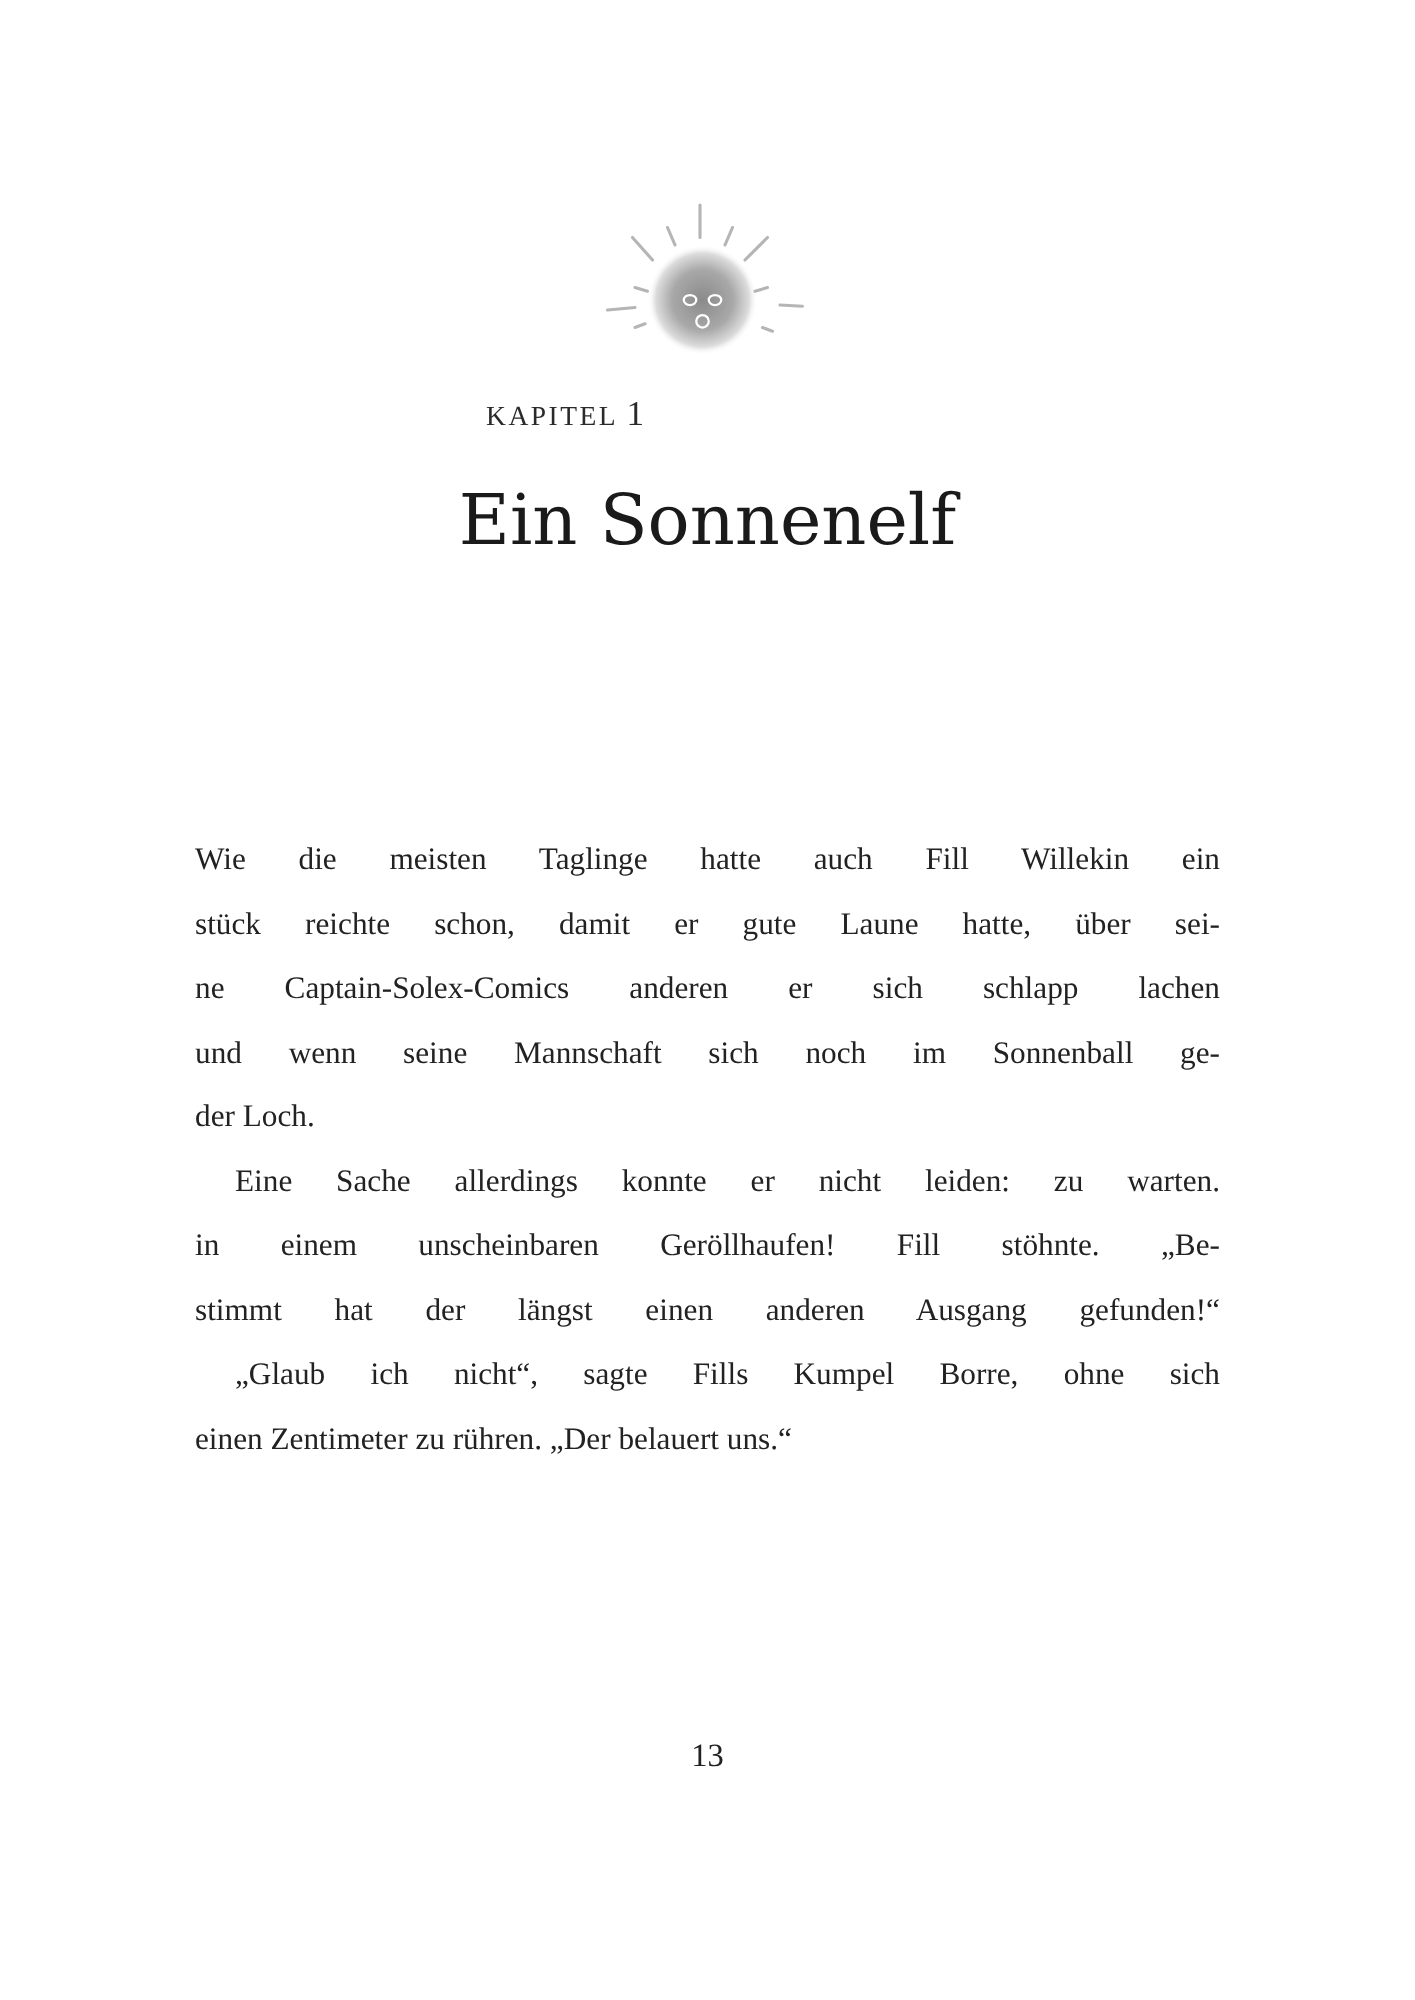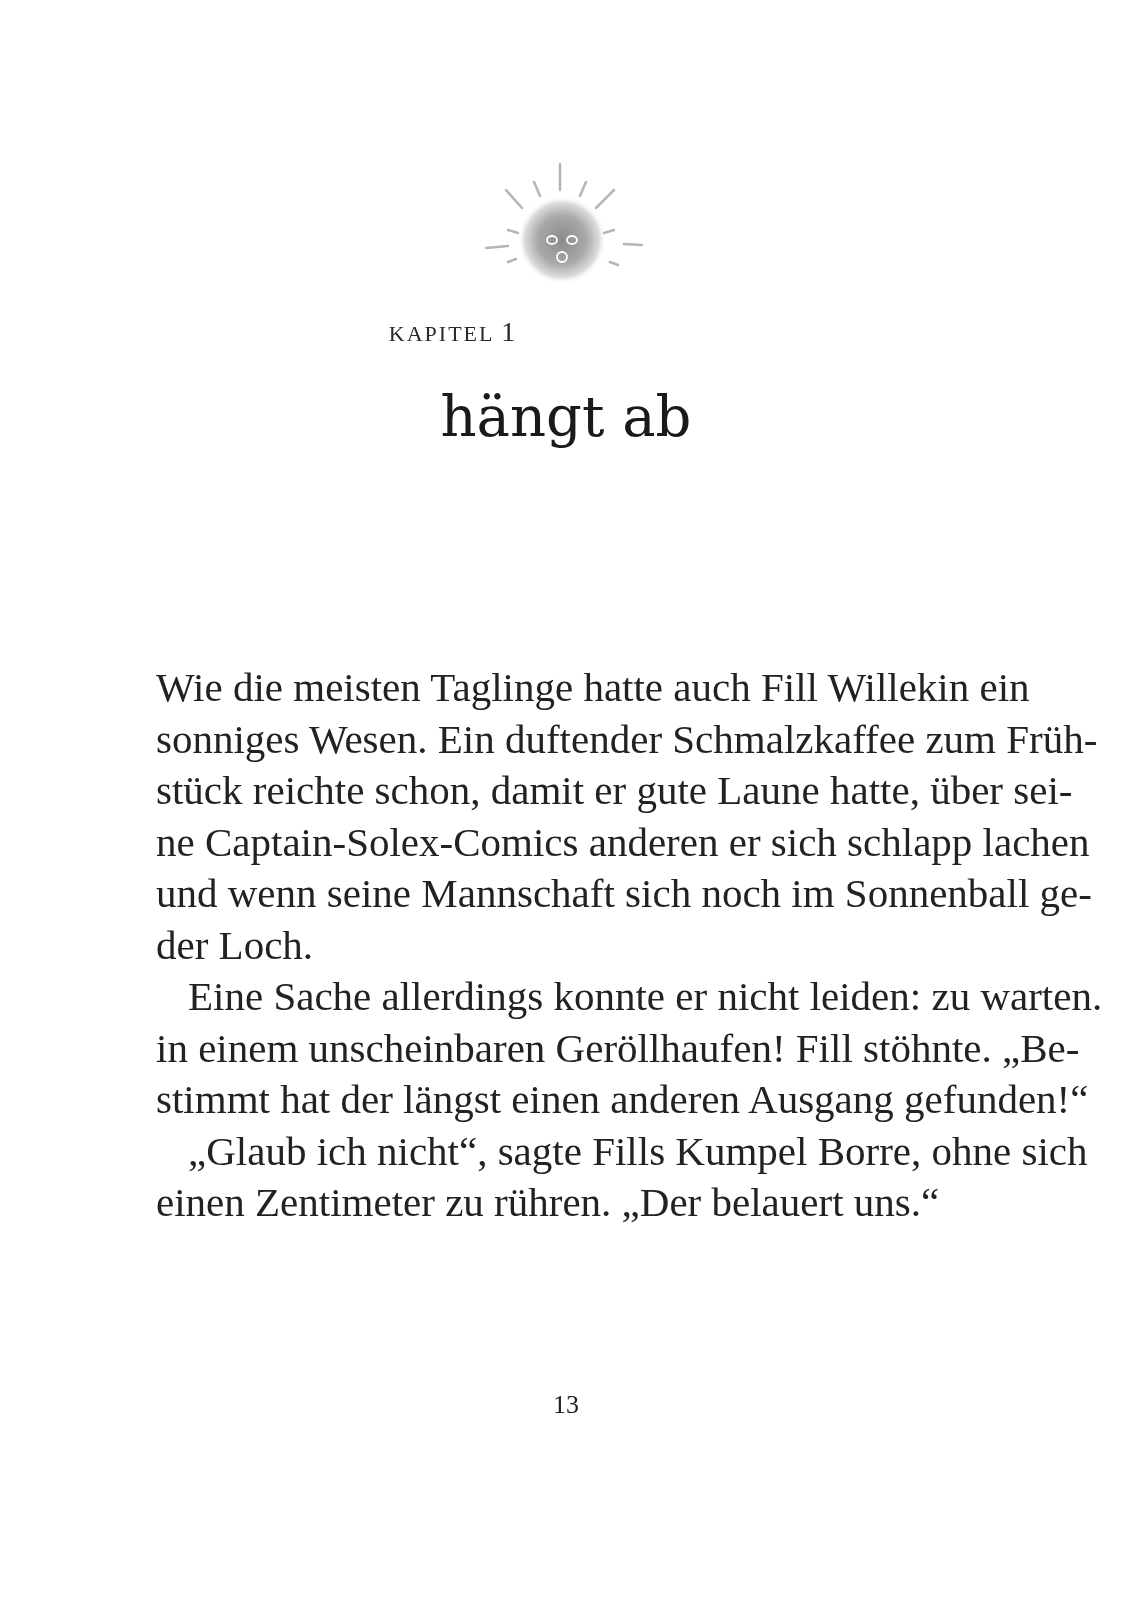--- a/index.html
+++ b/index.html
@@ -4,21 +4,21 @@
   <style>
     html, body { margin: 0; padding: 0; background: #ffffff; }
     body { width: 1132px; height: 1600px; position: relative; overflow: hidden; color: #1e1e1e; }
     .sun { position: absolute; left: 474px; top: 160px; width: 176px; height: 140px; }
     .kapitel { position: absolute; left: 0; width: 904px; top: 316px; text-align: center;
       font-family: "Liberation Serif", serif; font-size: 22px; letter-spacing: 2px; color: #2a2a2a; }
     .kapitel .num { font-size: 28px; letter-spacing: 0; }
     .title { position: absolute; left: 0; width: 1132px; top: 378px; text-align: center;
       font-family: "DejaVu Serif", serif; font-size: 56px; line-height: 78px; color: #1a1a1a; font-weight: normal; }
     .body-text { position: absolute; left: 156px; width: 820px; top: 662px;
-      font-family: "Liberation Serif", serif; font-size: 41px; line-height: 51.5px; color: #222; }
+      font-family: "Liberation Serif", serif; font-size: 25px; line-height: 51.5px; color: #222; }
     .line { display: block; white-space: nowrap; text-align: justify; text-align-last: justify; height: 51.5px; }
     .line.last { text-align-last: left; }
     .indent { padding-left: 32px; }
     .page-num { position: absolute; left: 0; width: 1132px; top: 1390px; text-align: center;
       font-family: "Liberation Serif", serif; font-size: 26px; color: #222; }
   </style>
 </head>
 <body>
 
 <div class="sun">
@@ -52,26 +52,25 @@
     </g>
   </svg>
 </div>
 
 <div class="kapitel">
   <span>KAPITEL</span>
   <span class="num">1</span>
 </div>
 
 <h1 class="title" style="margin:0;">
-  <span style="display:block">hängt ab</span>
+  <span style="display:block">Ein Sonnenelf</span>
 </h1>
 
 <div class="body-text">
   <span class="line">Wie die meisten Taglinge hatte auch Fill Willekin ein</span>
-  <span class="line">sonniges Wesen. Ein duftender Schmalzkaffee zum Früh-</span>
   <span class="line">stück reichte schon, damit er gute Laune hatte, über sei-</span>
   <span class="line">ne Captain-Solex-Comics anderen er sich schlapp lachen</span>
   <span class="line">und wenn seine Mannschaft sich noch im Sonnenball ge-</span>
   <span class="line last">der Loch.</span>
   <span class="line indent">Eine Sache allerdings konnte er nicht leiden: zu warten.</span>
   <span class="line">in einem unscheinbaren Geröllhaufen! Fill stöhnte. „Be-</span>
   <span class="line">stimmt hat der längst einen anderen Ausgang gefunden!“</span>
   <span class="line indent">„Glaub ich nicht“, sagte Fills Kumpel Borre, ohne sich</span>
   <span class="line last">einen Zentimeter zu rühren. „Der belauert uns.“</span>
 </div>

